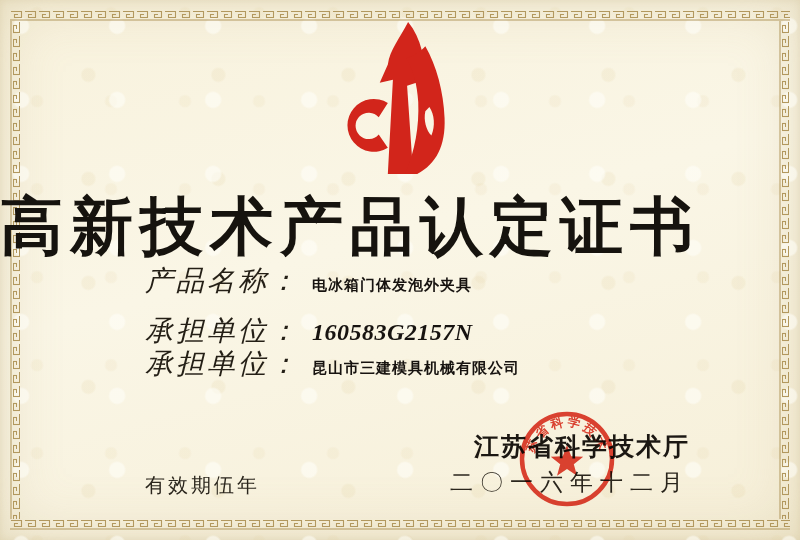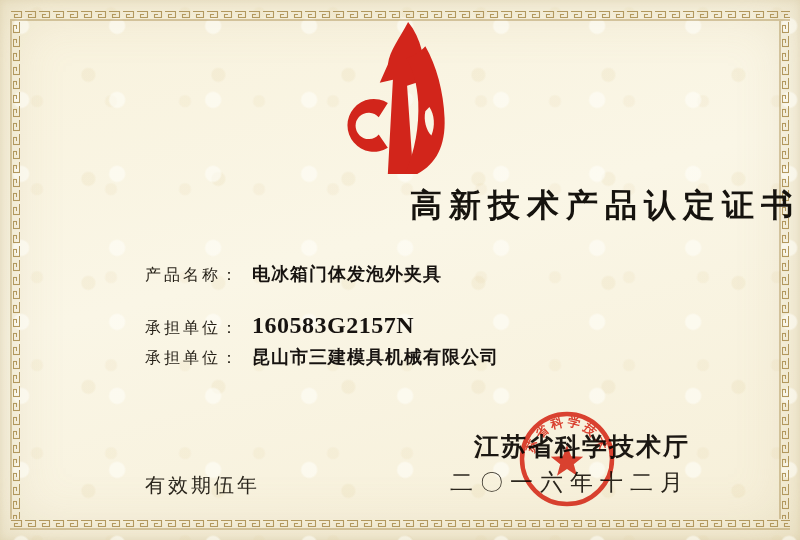--- a/index.html
+++ b/index.html
@@ -20,38 +20,38 @@
       radial-gradient(circle at 22% 35%, rgba(255,255,250,.55) 0 7px, rgba(255,255,250,0) 9px),
       radial-gradient(circle at 68% 72%, rgba(224,206,158,.18) 0 6px, rgba(224,206,158,0) 8px),
       radial-gradient(circle at 50% 15%, rgba(224,206,158,.14) 0 5px, rgba(224,206,158,0) 7px);
     background-size:96px 74px, 130px 104px, 74px 88px;
     pointer-events:none;
   }
   .border-band{position:absolute;pointer-events:none;}
   .logo{position:absolute;left:344px;top:22px;width:112px;height:152px;}
   .title{
     position:absolute;left:0;top:184px;width:100%;
-    text-align:right;
-    font-size:32px;font-weight:700;color:#16130e;
+    text-align:left;
+    font-size:63px;font-weight:700;color:#16130e;
     letter-spacing:7px;white-space:nowrap;
   }
   .field-row{
     position:absolute;left:145px;white-space:nowrap;
   }
   .field-row .lbl{
-    font-size:16px;color:#241f16;letter-spacing:3px;font-weight:500;
+    font-size:28px;color:#241f16;letter-spacing:3px;font-weight:500;font-style:italic;
   }
   .field-row .val{
     font-family:"Liberation Sans", sans-serif;
-    font-size:18px;font-weight:700;color:#171310;letter-spacing:1px;
+    font-size:15px;font-weight:700;color:#171310;letter-spacing:1px;
     margin-left:8px;
   }
   .field-row .val.serif-num{
     font-family:"Liberation Serif", serif;
-    font-size:24px;letter-spacing:0.5px;
+    font-size:24px;letter-spacing:0.5px;font-style:italic;
   }
   .row-1{top:262px;}
   .row-2{top:312px;}
   .row-3{top:345px;}
   .issuer{
     position:absolute;left:474px;top:430px;
     font-size:25px;font-weight:700;color:#1b1712;letter-spacing:2px;white-space:nowrap;
   }
   .issue-date{
     position:absolute;left:450px;top:467px;

